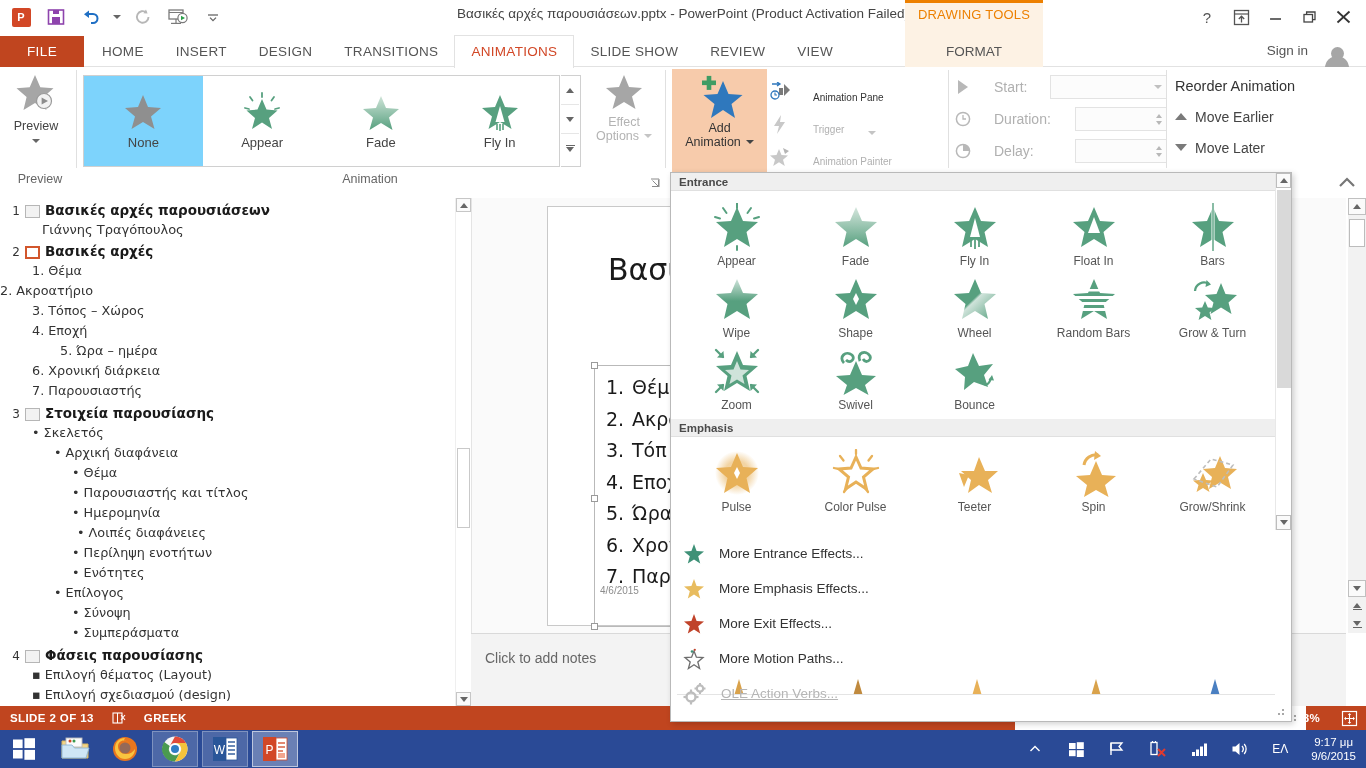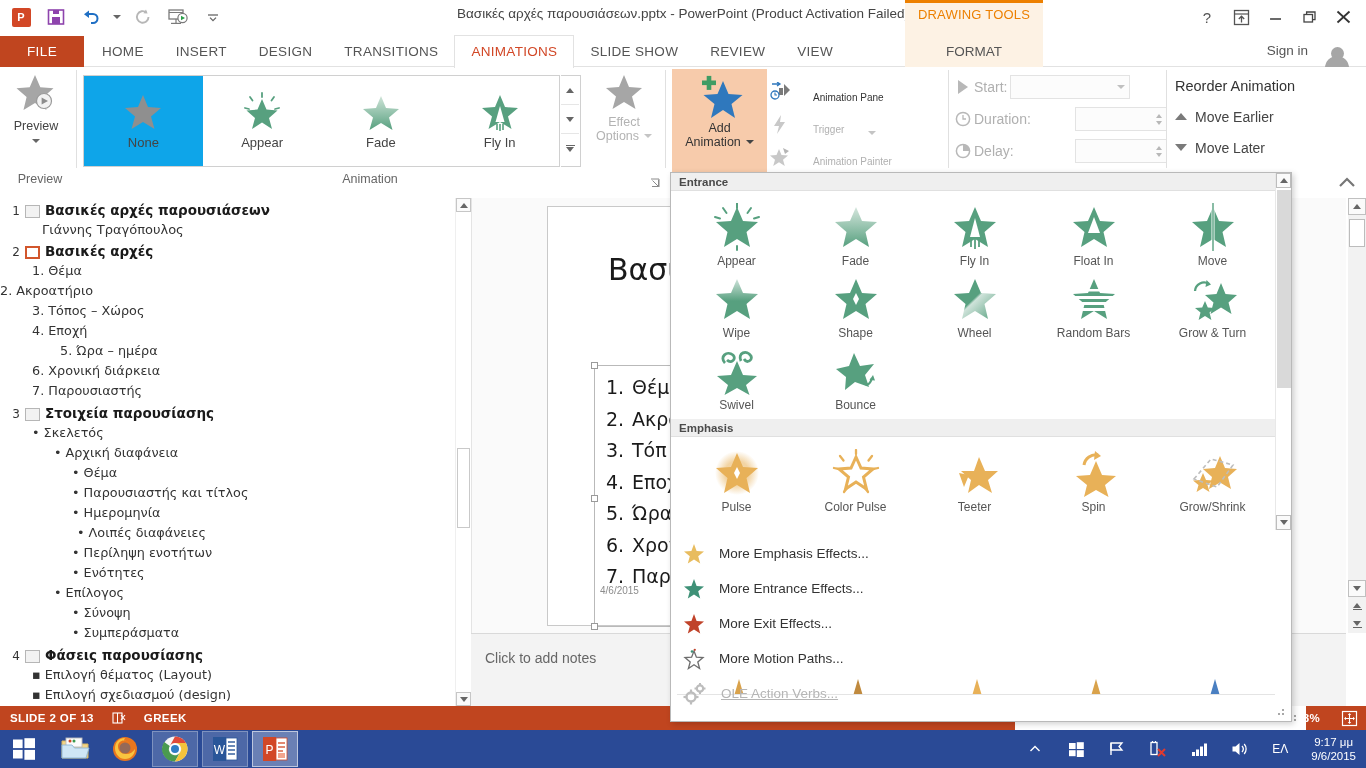--- a/index.html
+++ b/index.html
@@ -49,21 +49,21 @@
   .grp-label { position:absolute; top:0; font-size:12.5px; color:#666; text-align:center; }
 
   .preview-btn { position:absolute; left:4px; top:4px; width:64px; height:100px; display:flex; flex-direction:column; align-items:center; }
   .preview-btn .lbl { font-size:12.5px; color:#444; margin-top:4px;}
   .caret-sm { width:0;height:0;border-left:4px solid transparent;border-right:4px solid transparent;border-top:4px solid #666; margin-top:6px;}
   .vsep { position:absolute; top:3px; width:1px; height:98px; background:#e0e0e0; }
 
   
   .gal { position:absolute; left:83px; top:8px; width:477px; height:92px; border:1px solid #d0d0d0; display:flex; }
   .gal-item { width:119px; height:90px; display:flex; flex-direction:column; align-items:center; justify-content:center; }
-  .gal-item.sel { background:#0ea5e9; }
+  .gal-item.sel { background:#7dd3fc; }
   .gal-item .cap { font-size:13px; color:#444; margin-top:3px;}
   .gal-scroll { position:absolute; left:561px; top:8px; width:20px; height:92px; border:1px solid #d0d0d0; border-left:none; background:#fff;}
   .gal-sb { width:18px; height:29px; display:flex; align-items:center; justify-content:center; border-bottom:1px solid #e6e6e6;}
   .arrow-u { width:0;height:0;border-left:4px solid transparent;border-right:4px solid transparent;border-bottom:5px solid #666;}
   .arrow-d { width:0;height:0;border-left:4px solid transparent;border-right:4px solid transparent;border-top:5px solid #666;}
   .arrow-more { display:flex; flex-direction:column; align-items:center; gap:1px;}
   .bar-more { width:9px; height:1px; background:#666;}
 
   .effopts { position:absolute; left:588px; top:4px; width:72px; height:100px; display:flex; flex-direction:column; align-items:center; }
   .effopts .l1,.effopts .l2 { font-size:12.5px; color:#b3b3b3; }
@@ -71,21 +71,21 @@
   .addanim { position:absolute; left:672px; top:2px; width:95px; height:104px; background:#f7cbab;
              display:flex; flex-direction:column; align-items:center; padding-top:6px;}
   .addanim .t { font-size:12.5px; color:#333; }
 
   .advcol { position:absolute; left:770px; top:4px; width:180px; }
   .advrow { height:32px; display:flex; align-items:flex-end; gap:22px; font-size:10px; }
   .advrow .txt { color:#333; }
   .advrow.dim .txt { color:#b0b0b0; }
 
   .timingcol { position:absolute; left:955px; top:4px; width:212px; }
-  .timrow { height:32px; display:flex; align-items:center; gap:3px; font-size:14px; color:#b0b0b0;}
+  .timrow { height:32px; display:flex; align-items:center; gap:23px; font-size:14px; color:#b0b0b0;}
   .tbox { border:1px solid #e3e3e3; background:#fcfcfc; height:24px; display:flex; align-items:center; justify-content:flex-end; padding-right:4px;}
   .spin { display:flex; flex-direction:column; gap:3px; }
   .sp-u { width:0;height:0;border-left:3.5px solid transparent;border-right:3.5px solid transparent;border-bottom:4px solid #b8b8b8;}
   .sp-d { width:0;height:0;border-left:3.5px solid transparent;border-right:3.5px solid transparent;border-top:4px solid #b8b8b8;}
 
   .reorder { position:absolute; left:1175px; top:4px; width:180px; }
   .reorder .hdr { font-size:14.5px; color:#333; height:30px; display:flex; align-items:center;}
   .reorder .ritem { height:31px; display:flex; align-items:center; gap:8px; font-size:14px; color:#444;}
   .tri-up { width:0;height:0;border-left:6px solid transparent;border-right:6px solid transparent;border-bottom:7px solid #7a7a7a;}
   .tri-dn { width:0;height:0;border-left:6px solid transparent;border-right:6px solid transparent;border-top:7px solid #7a7a7a;}
@@ -647,21 +647,21 @@
           <div class="cap">Float In</div>
         </div>
         <div class="dd-cell">
           <div>
             <svg width="48" height="48" viewBox="0 0 48 48">
               <polygon points="24,4 30,18 45,19 33.5,29 37,44 24,36 11,44 14.5,29 3,19 18,18" fill="#57a07f"></polygon>
               <rect x="22.5" y="0" width="3" height="48" fill="#fff"></rect>
               <rect x="23.3" y="0" width="1.4" height="48" fill="#57a07f"></rect>
             </svg>
           </div>
-          <div class="cap">Move</div>
+          <div class="cap">Bars</div>
         </div>
         <div class="dd-cell">
           <div>
             <svg width="48" height="48" viewBox="0 0 48 48">
               <defs>
                 <linearGradient id="wg" x1="0" y1="0" x2="0" y2="1">
                   <stop offset="0%" stop-color="#cfe3da"></stop>
                   <stop offset="55%" stop-color="#57a07f"></stop>
                 </linearGradient>
               </defs>
@@ -712,20 +712,41 @@
         <div class="dd-cell">
           <div>
             <svg width="48" height="48" viewBox="0 0 48 48">
               <polygon points="32,8 36.5,19 48,20 39.5,27.5 42.5,39 32,32.5 21.5,39 24.5,27.5 16,20 27.5,19" fill="#57a07f"></polygon>
               <polygon points="16,26 18.8,32.5 26,33 20.5,37.6 22.4,45 16,41 9.6,45 11.5,37.6 6,33 13.2,32.5" fill="#57a07f"></polygon>
               <path d="M6 16 A9 9 0 0 1 20 9" fill="none" stroke="#57a07f" stroke-width="2.3"></path>
               <path d="M17.5 5 L22 9.5 L16.5 12" fill="#57a07f"></path>
             </svg>
           </div>
           <div class="cap">Grow &amp; Turn</div>
+        </div>
+        <div class="dd-cell">
+          <div>
+            <svg width="48" height="48" viewBox="0 0 48 48">
+              <polygon points="24,4 30,18 45,19 33.5,29 37,44 24,36 11,44 14.5,29 3,19 18,18" fill="#57a07f"></polygon>
+              <polygon points="24,14 27.5,22.5 36,23 29.5,28.5 31.5,37 24,32.5 16.5,37 18.5,28.5 12,23 20.5,22.5" fill="#cfe3da"></polygon>
+              <g stroke="#57a07f" stroke-width="2.3" stroke-linecap="round">
+                <path d="M3 3 L10 10"></path>
+                <path d="M45 3 L38 10"></path>
+                <path d="M3 45 L10 38"></path>
+                <path d="M45 45 L38 38"></path>
+              </g>
+              <g fill="#57a07f">
+                <path d="M10.5 4 L11 11 L4 10.5 Z"></path>
+                <path d="M37.5 4 L37 11 L44 10.5 Z"></path>
+                <path d="M10.5 44 L11 37 L4 37.5 Z"></path>
+                <path d="M37.5 44 L37 37 L44 37.5 Z"></path>
+              </g>
+            </svg>
+          </div>
+          <div class="cap">Zoom</div>
         </div>
         <div class="dd-cell">
           <div>
             <svg width="48" height="48" viewBox="0 0 48 48">
               <polygon points="24,14 30,28 44,29 33,38 36.5,48 24,41 11.5,48 15,38 4,29 18,28" fill="#57a07f"></polygon>
               <path d="M12 16 C6 10 14 3 20 8 C24 12 18 17 14 13" fill="none" stroke="#57a07f" stroke-width="2.8"></path>
               <path d="M28 14 C24 6 34 2 38 9 C40 13 34 17 31 12" fill="none" stroke="#57a07f" stroke-width="2.8"></path>
             </svg>
           </div>
           <div class="cap">Swivel</div>
@@ -826,32 +847,32 @@
       <div class="ddsb-thumb"></div>
       <div class="ddsb-btn" style="position:absolute;left:0;bottom:0;">
           <div class="arrow-d"></div>
         </div>
     </div>
 
     <div class="dd-menu" id="dd-menu">
         <div class="mi">
           <span>
             <svg width="22" height="22" viewBox="0 0 22 22">
-              <polygon points="11,1 13.6,8 21,8.5 15.2,13.3 17.2,20.5 11,16.5 4.8,20.5 6.8,13.3 1,8.5 8.4,8" fill="#e8bc5f"></polygon>
+              <polygon points="11,1 13.6,8 21,8.5 15.2,13.3 17.2,20.5 11,16.5 4.8,20.5 6.8,13.3 1,8.5 8.4,8" fill="#3f9177"></polygon>
             </svg>
           </span>
-          <span>More Emphasis Effects...</span>
+          <span>More Entrance Effects...</span>
         </div>
         <div class="mi">
           <span>
             <svg width="22" height="22" viewBox="0 0 22 22">
-              <polygon points="11,1 13.6,8 21,8.5 15.2,13.3 17.2,20.5 11,16.5 4.8,20.5 6.8,13.3 1,8.5 8.4,8" fill="#3f9177"></polygon>
+              <polygon points="11,1 13.6,8 21,8.5 15.2,13.3 17.2,20.5 11,16.5 4.8,20.5 6.8,13.3 1,8.5 8.4,8" fill="#e8bc5f"></polygon>
             </svg>
           </span>
-          <span>More Entrance Effects...</span>
+          <span>More Emphasis Effects...</span>
         </div>
         <div class="mi">
           <span>
             <svg width="22" height="22" viewBox="0 0 22 22">
               <polygon points="11,1 13.6,8 21,8.5 15.2,13.3 17.2,20.5 11,16.5 4.8,20.5 6.8,13.3 1,8.5 8.4,8" fill="#c0432a"></polygon>
             </svg>
           </span>
           <span>More Exit Effects...</span>
         </div>
         <div class="mi">

